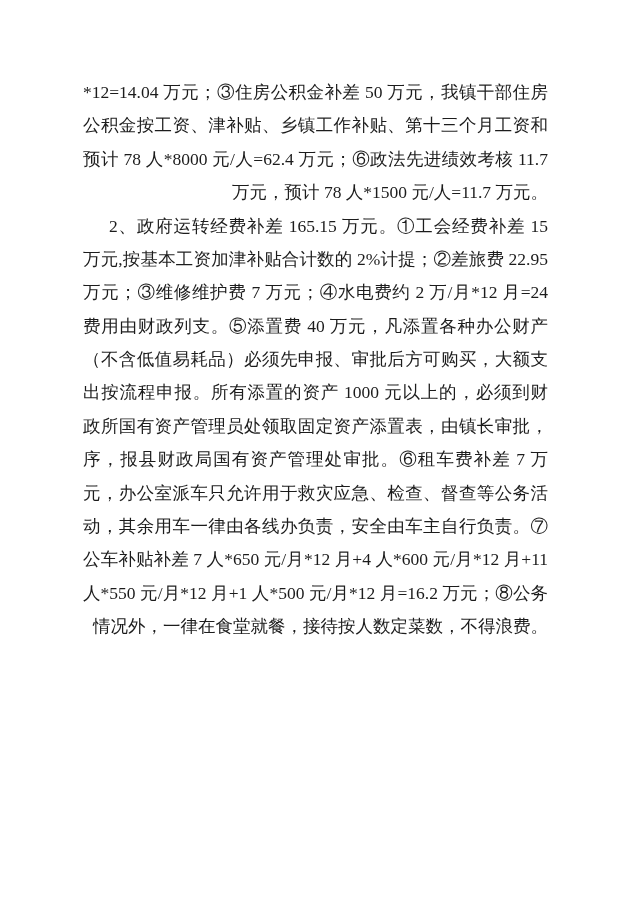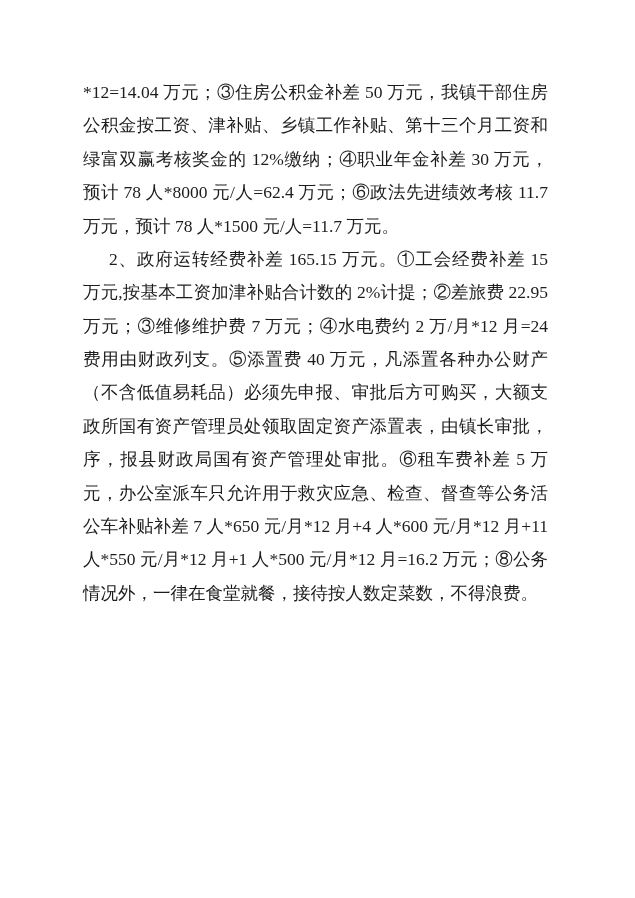--- a/index.html
+++ b/index.html
@@ -25,47 +25,48 @@
     top: 76px;
     width: 465px;
     font-size: 17.5px;
     color: #1c1c1c;
     letter-spacing: 0;
   }
   .line {
     height: 33.38px;
     line-height: 33.38px;
     overflow: visible;
-    text-align: left;
+    text-align: right;
     white-space: normal;
   }
   .line.fill {
     text-align: justify;
     text-align-last: justify;
     text-justify: inter-character;
   }
   .line.indent {
     text-indent: 26px;
   }
 </style>
 </head>
 <body>
 
 <div class="page">
   <div class="doc">
       <div class="line fill">*12=14.04 万元；③住房公积金补差 50 万元，我镇干部住房</div>
       <div class="line fill">公积金按工资、津补贴、乡镇工作补贴、第十三个月工资和</div>
-      <div class="line fill">绿富双赢考核奖金的 12%缴纳；④职业年金补差 30 万元，</div>
       <div class="line fill">预计 78 人*8000 元/人=62.4 万元；⑥政法先进绩效考核 11.7</div>
       <div class="line">万元，预计 78 人*1500 元/人=11.7 万元。</div>
       <div class="line fill indent">2、政府运转经费补差 165.15 万元。①工会经费补差 15</div>
       <div class="line fill">万元,按基本工资加津补贴合计数的 2%计提；②差旅费 22.95</div>
       <div class="line fill">万元；③维修维护费 7 万元；④水电费约 2 万/月*12 月=24</div>
       <div class="line fill">费用由财政列支。⑤添置费 40 万元，凡添置各种办公财产</div>
       <div class="line fill">（不含低值易耗品）必须先申报、审批后方可购买，大额支</div>
+      <div class="line fill">出按流程申报。所有添置的资产 1000 元以上的，必须到财</div>
       <div class="line fill">政所国有资产管理员处领取固定资产添置表，由镇长审批，</div>
-      <div class="line fill">序，报县财政局国有资产管理处审批。⑥租车费补差 5 万</div>
+      <div class="line fill">序，报县财政局国有资产管理处审批。⑥租车费补差 7 万</div>
       <div class="line fill">元，办公室派车只允许用于救灾应急、检查、督查等公务活</div>
+      <div class="line fill">动，其余用车一律由各线办负责，安全由车主自行负责。⑦</div>
       <div class="line fill">公车补贴补差 7 人*650 元/月*12 月+4 人*600 元/月*12 月+11</div>
       <div class="line fill">人*550 元/月*12 月+1 人*500 元/月*12 月=16.2 万元；⑧公务</div>
       <div class="line">情况外，一律在食堂就餐，接待按人数定菜数，不得浪费。</div>
     </div>
 </div>
 
 </body></html>

